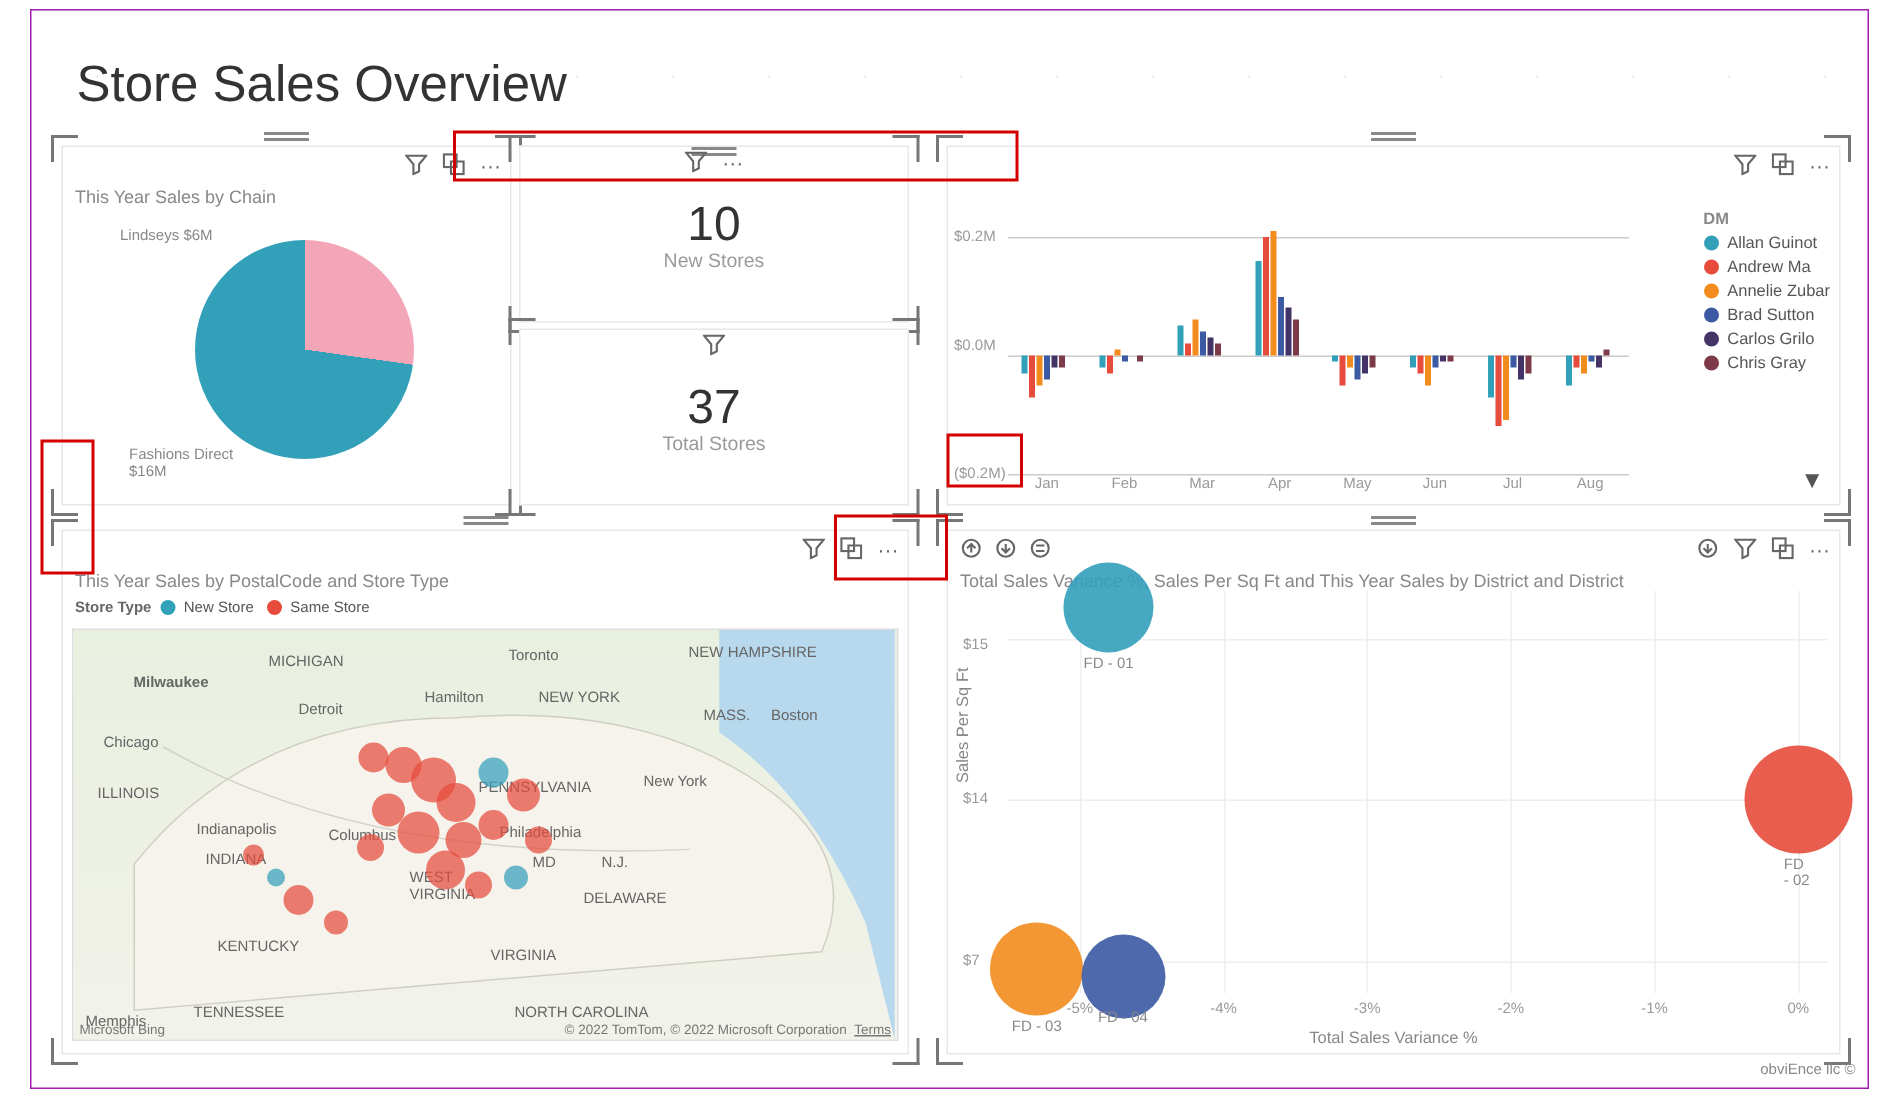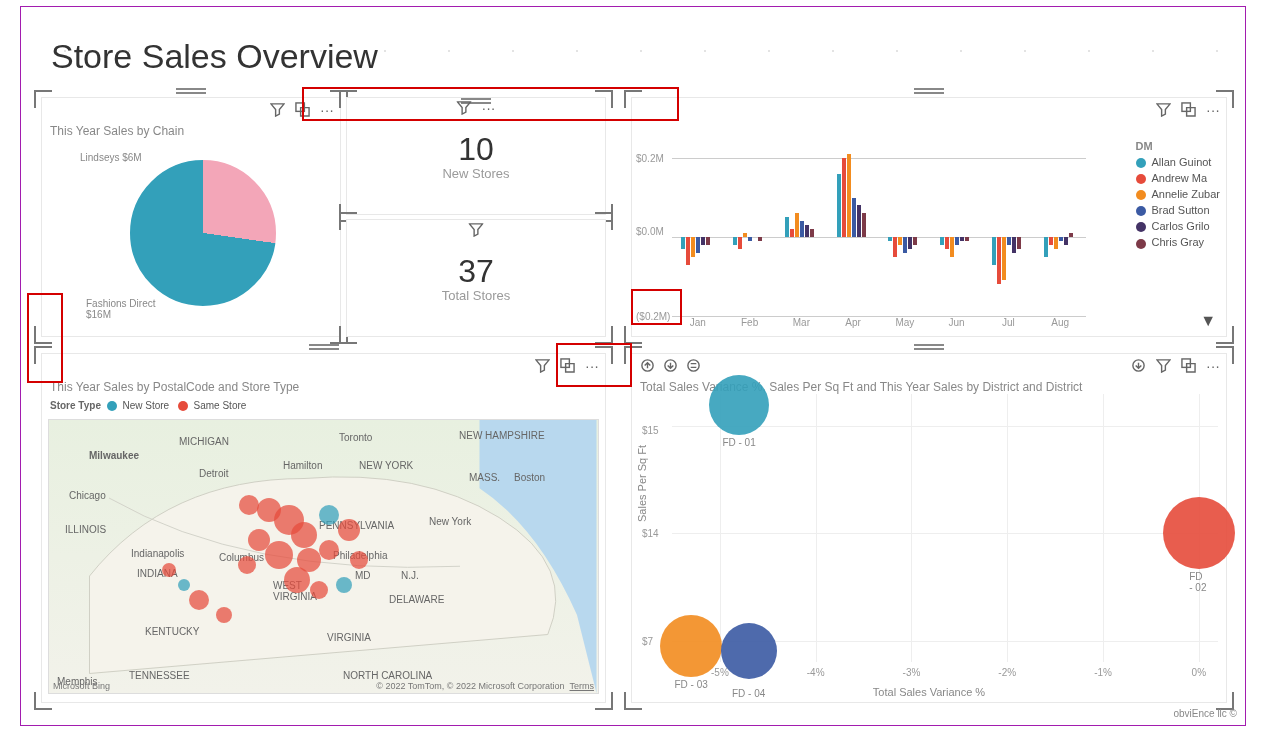--- a/index.html
+++ b/index.html
@@ -410,21 +410,21 @@
         <div class="yt" style="top: 139.36px;">$14</div>
         <div class="hline" style="top: 32.16px;"></div>
         <div class="yt" style="top: 36px;">$15</div>
         <div class="sbub" style="left: 37.0526px; top: -19.28px; width: 60px; height: 60px; background: rgb(51, 160, 186);"></div>
         <div class="slabel" style="left: 67.0526px; top: 42.72px;">FD - 01</div>
         <div class="sbub" style="left: 490.842px; top: 103.36px; width: 72px; height: 72px; background: rgb(230, 75, 59);"></div>
         <div class="slabel" style="left: 526.842px; top: 177.36px;">FD - 02</div>
         <div class="sbub" style="left: -11.8421px; top: 220.92px; width: 62px; height: 62px; background: rgb(242, 140, 31);"></div>
         <div class="slabel" style="left: 19.1579px; top: 284.92px;">FD - 03</div>
         <div class="sbub" style="left: 48.6316px; top: 229.28px; width: 56px; height: 56px; background: rgb(59, 90, 163);"></div>
-        <div class="slabel" style="left: 76.6316px; top: 294px;">FD - 04</div>
+        <div class="slabel" style="left: 76.6316px; top: 279px;">FD - 04</div>
       </div>
     <div class="axlab" style="left:50%; bottom:4px; transform:translateX(-50%);">Total Sales Variance %</div>
     <div class="axlab" style="left:4px; top:50%; transform: translateY(-50%) rotate(-90deg); transform-origin:left top;">Sales Per Sq Ft</div>
   </div>
 
   <div class="redbox" style="left:281px; top:80px; width:377px; height:34px;"></div>
   <div class="redbox" style="left:6px;   top:286px; width:36px;  height:90px;"></div>
   <div class="redbox" style="left:535px; top:336px; width:76px;  height:44px;"></div>
   <div class="redbox" style="left:610px; top:282px; width:51px;  height:36px;"></div>
 

